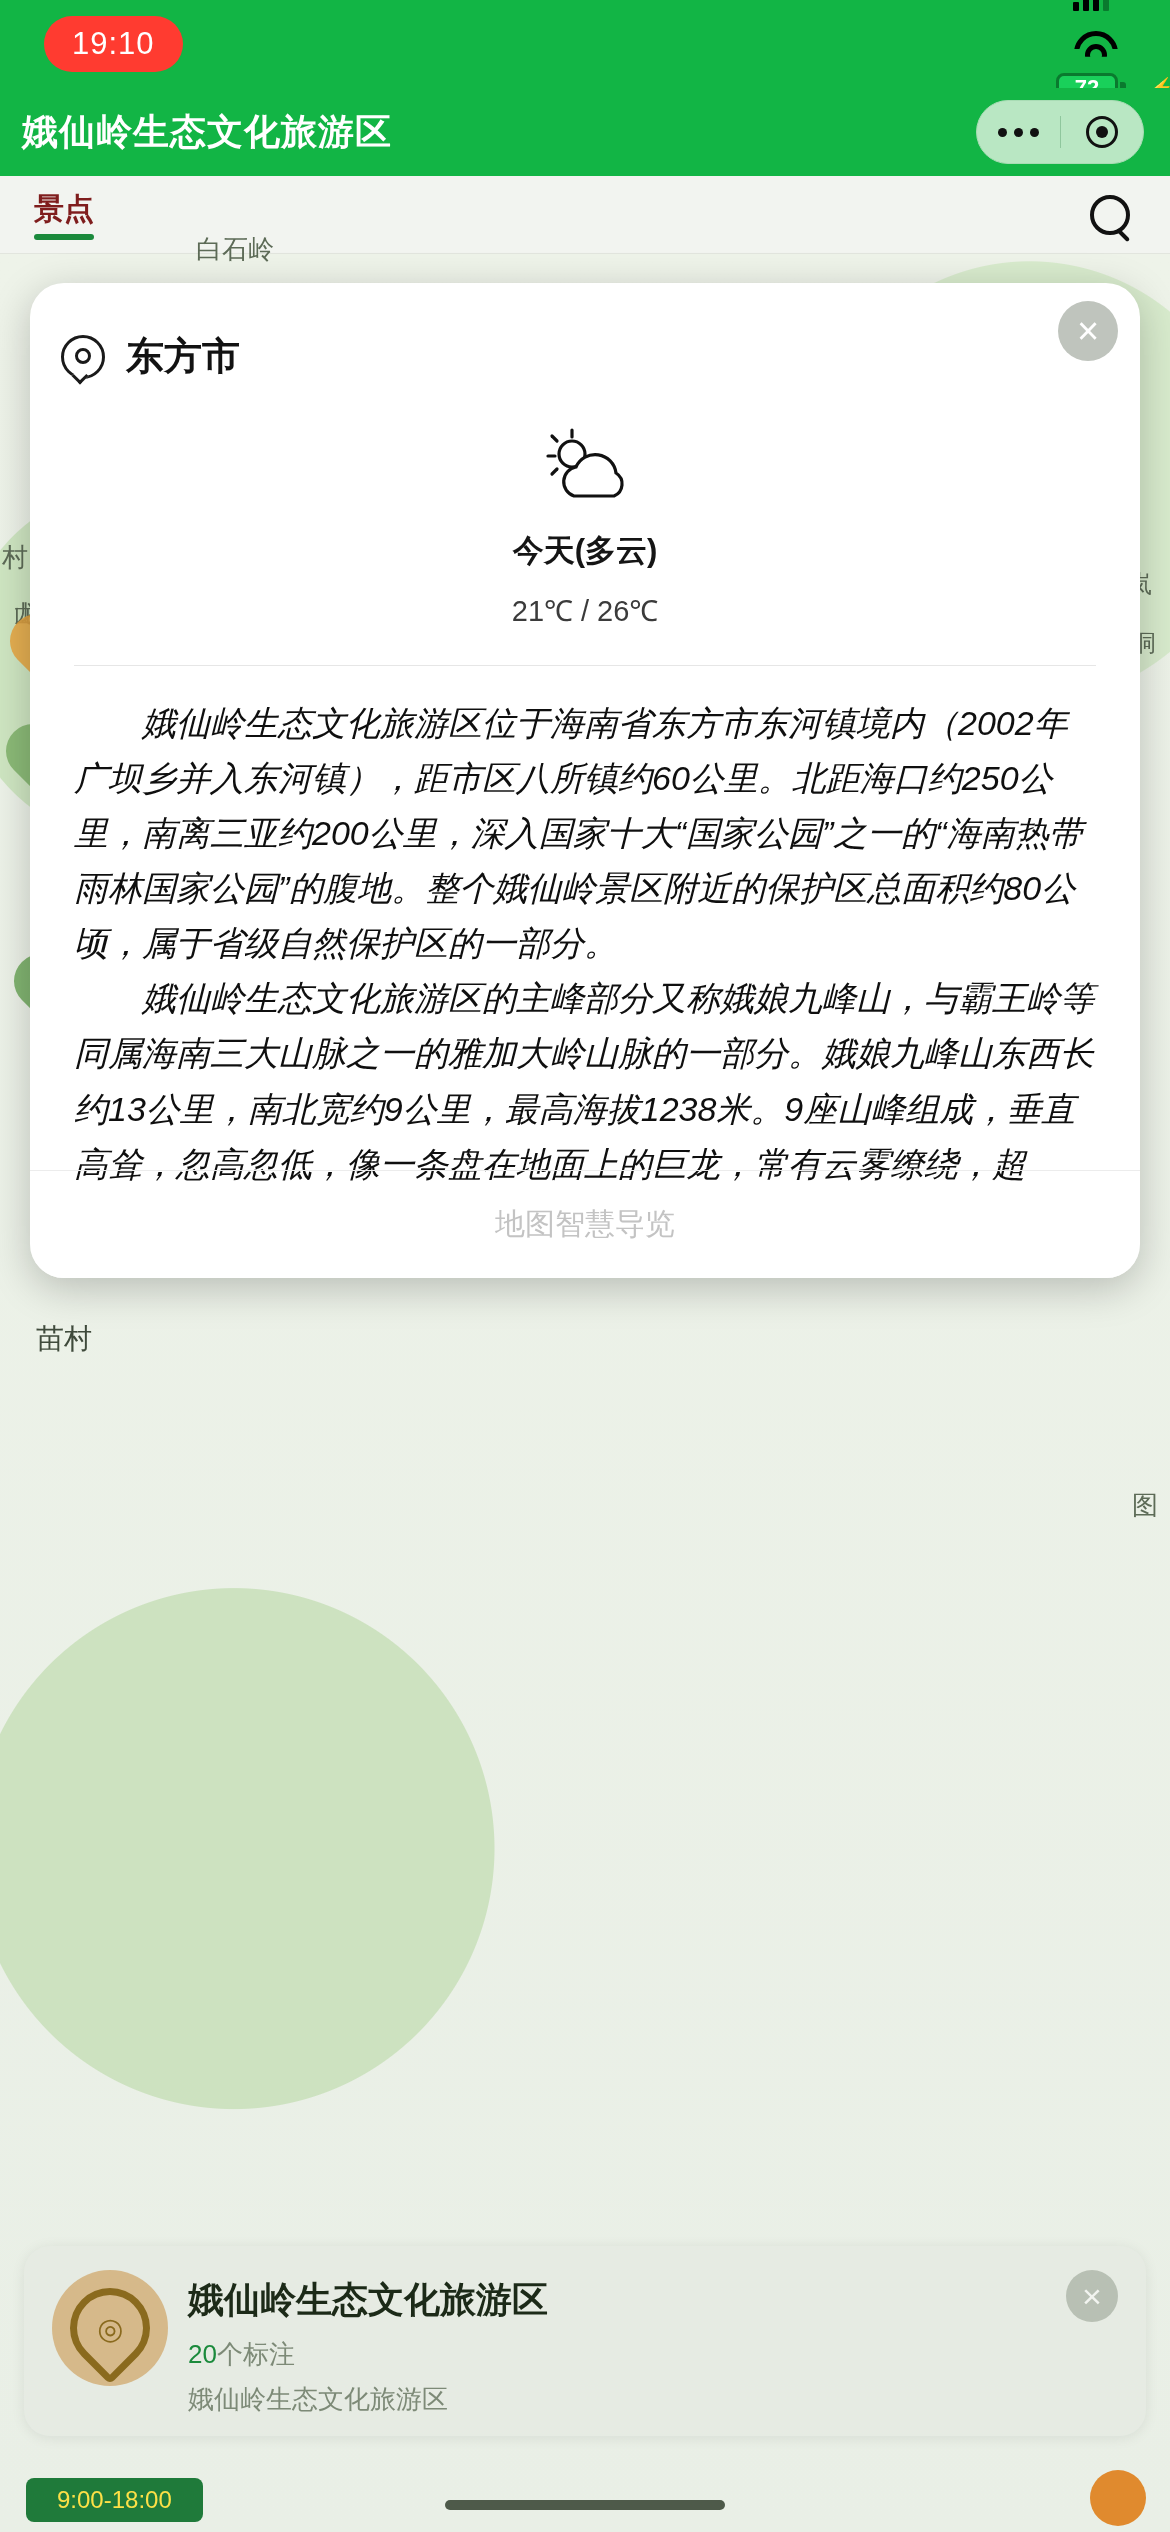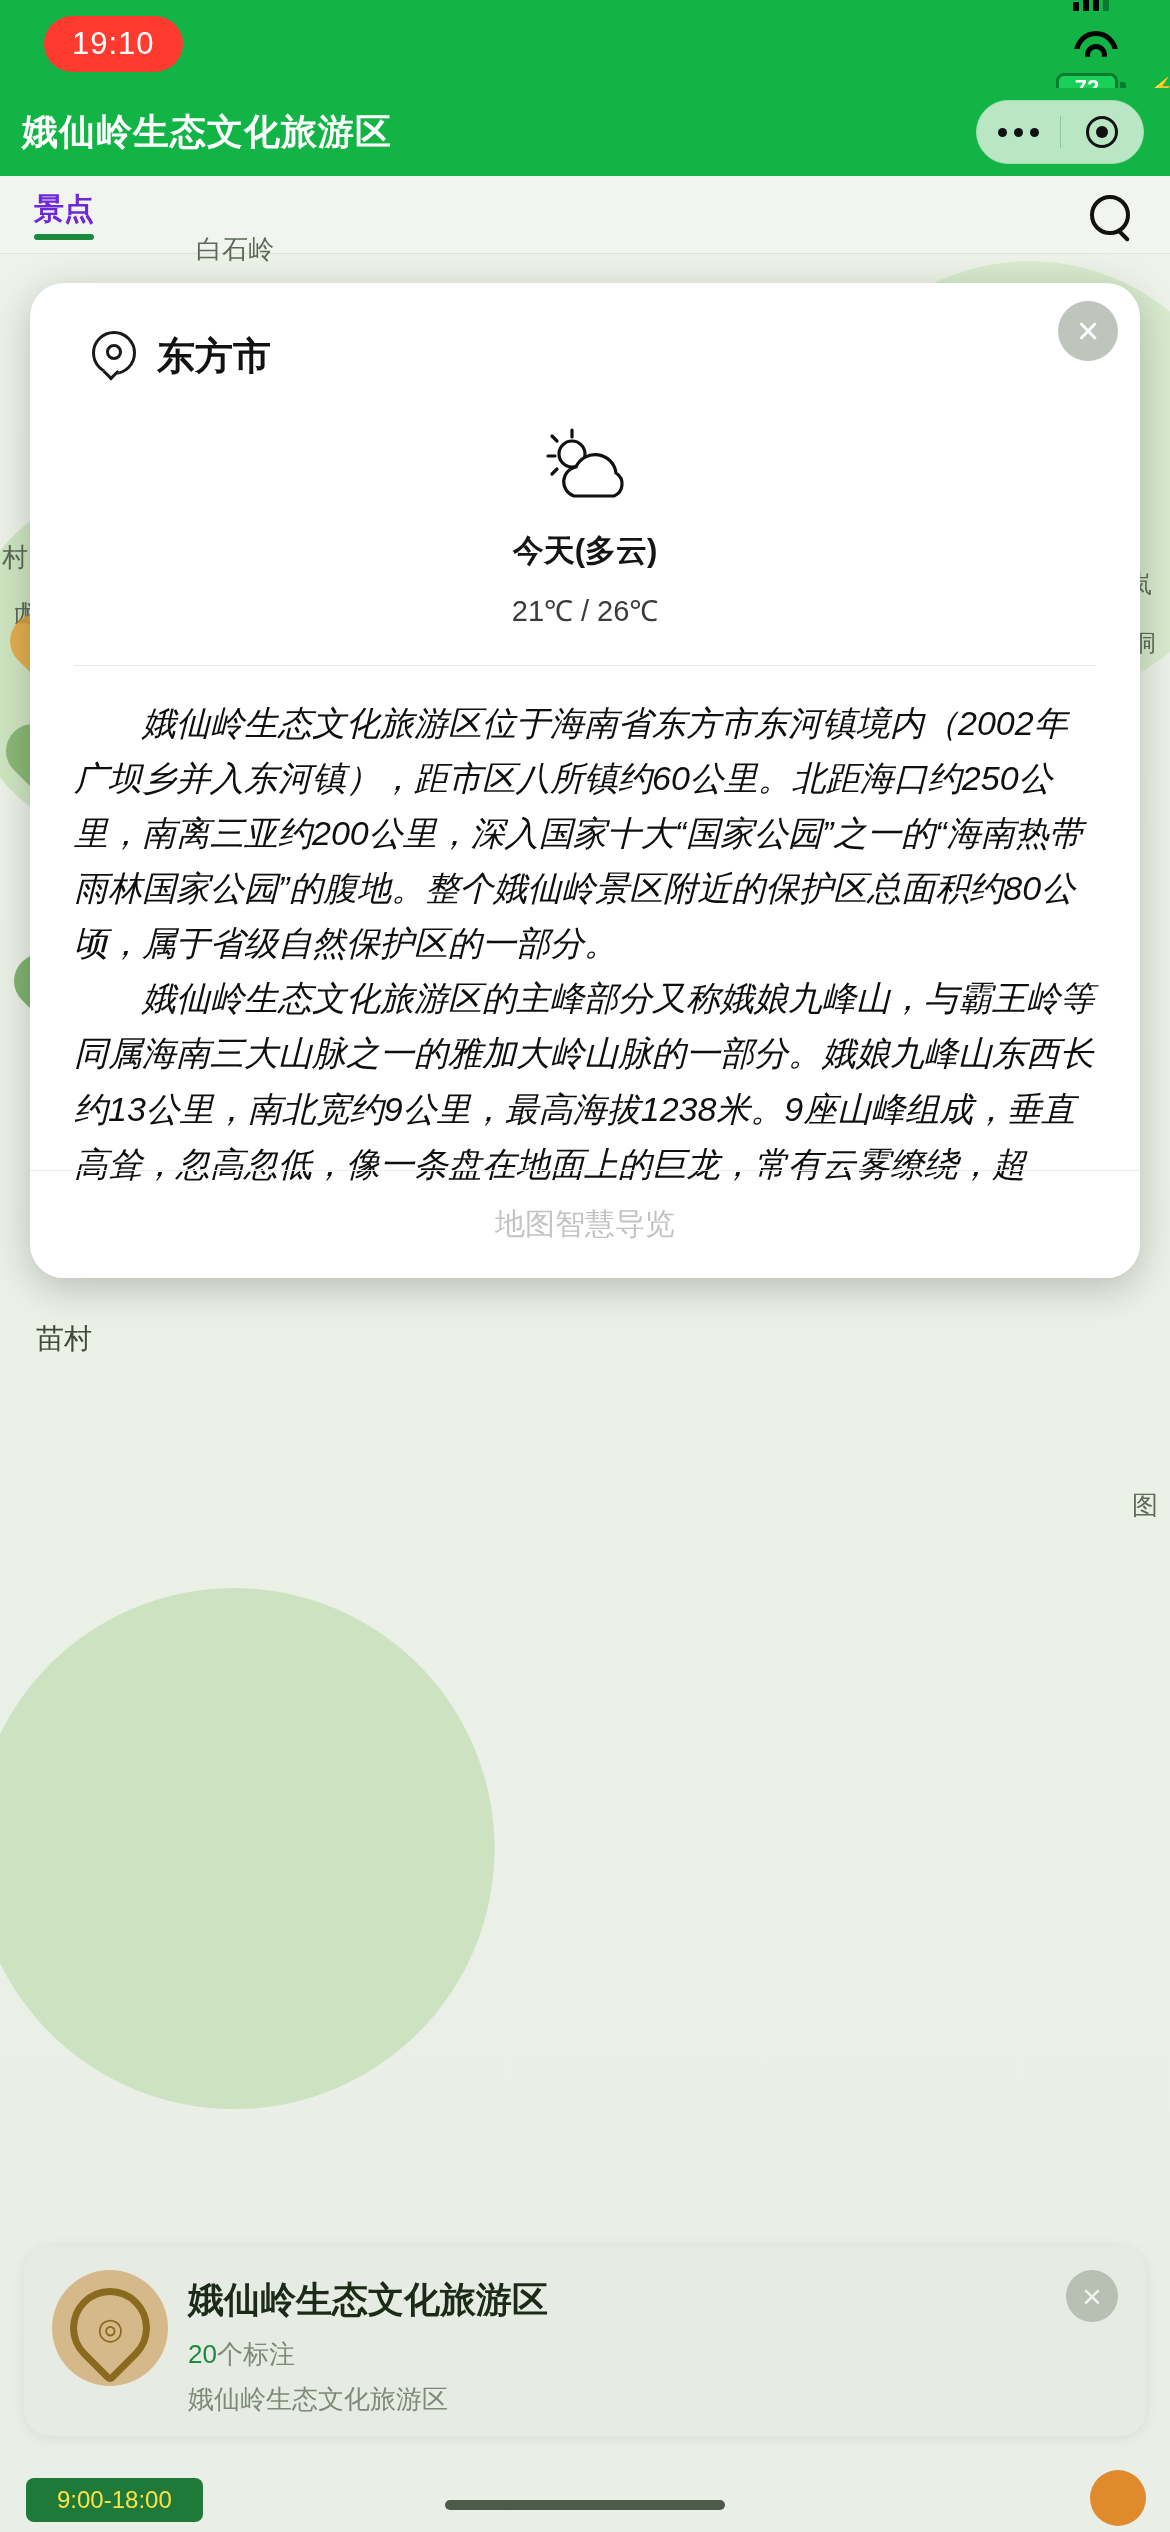--- a/index.html
+++ b/index.html
@@ -157,21 +157,21 @@
     height: 78px;
     background: #f2f4f0;
     display: flex;
     align-items: center;
     justify-content: space-between;
     padding: 0 36px 0 34px;
     border-bottom: 1px solid #e2e5de;
   }
   .tab {
     font-size: 30px;
-    color: #6d28d9;
+    color: #7f1d1d;
     font-weight: bold;
     position: relative;
     padding-bottom: 10px;
   }
   .tab .underline {
     position: absolute;
     left: 0; right: 0; bottom: 0;
     height: 6px;
     background: #1b8a3c;
     border-radius: 3px;
@@ -324,23 +324,23 @@
     width: 60px; height: 60px;
     border-radius: 50%;
     background: #bfc4bd;
     color: #ffffff;
     display: flex; align-items: center; justify-content: center;
     font-size: 38px;
     line-height: 1;
   }
   .loc-row {
     display: flex;
-    align-items: flex-start;
+    align-items: center;
     gap: 24px;
-    padding: 48px 0 0 59px;
+    padding: 48px 0 0 28px;
   }
   .loc-pin {
     width: 44px; height: 44px;
     position: relative;
   }
   .loc-pin:before {
     content: "";
     position: absolute;
     left: 3px; top: 0;
     width: 38px; height: 38px;

